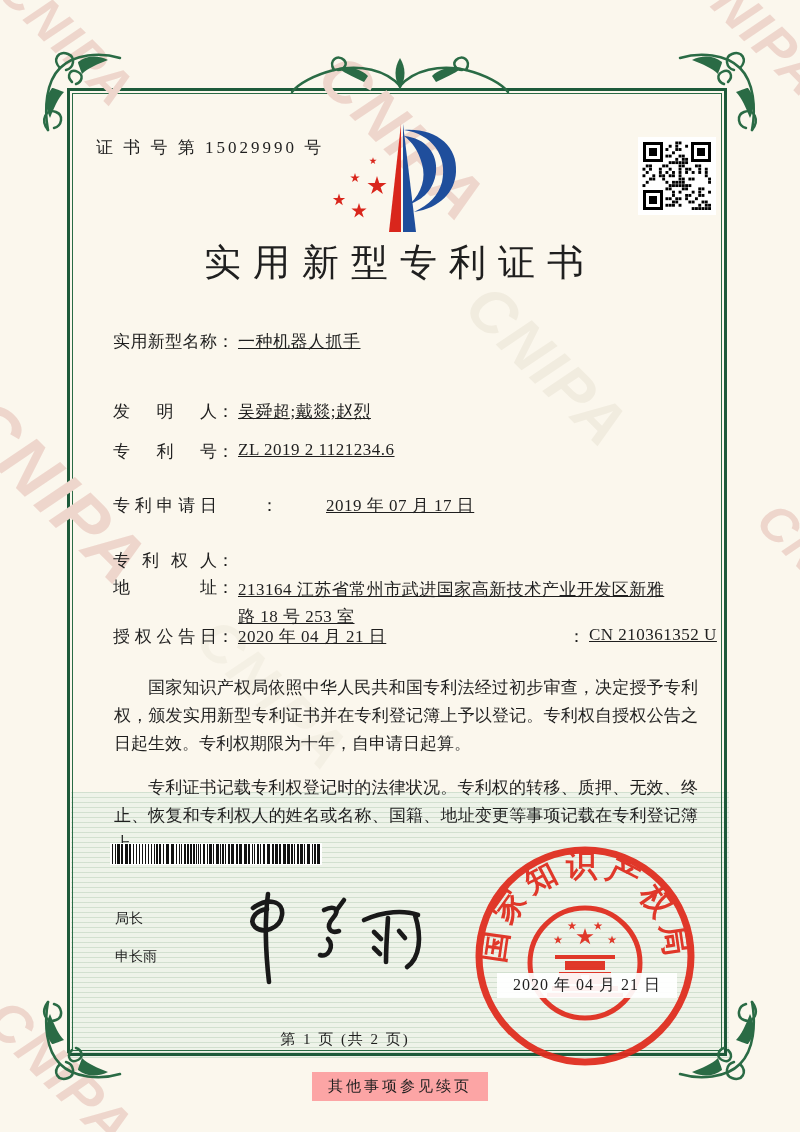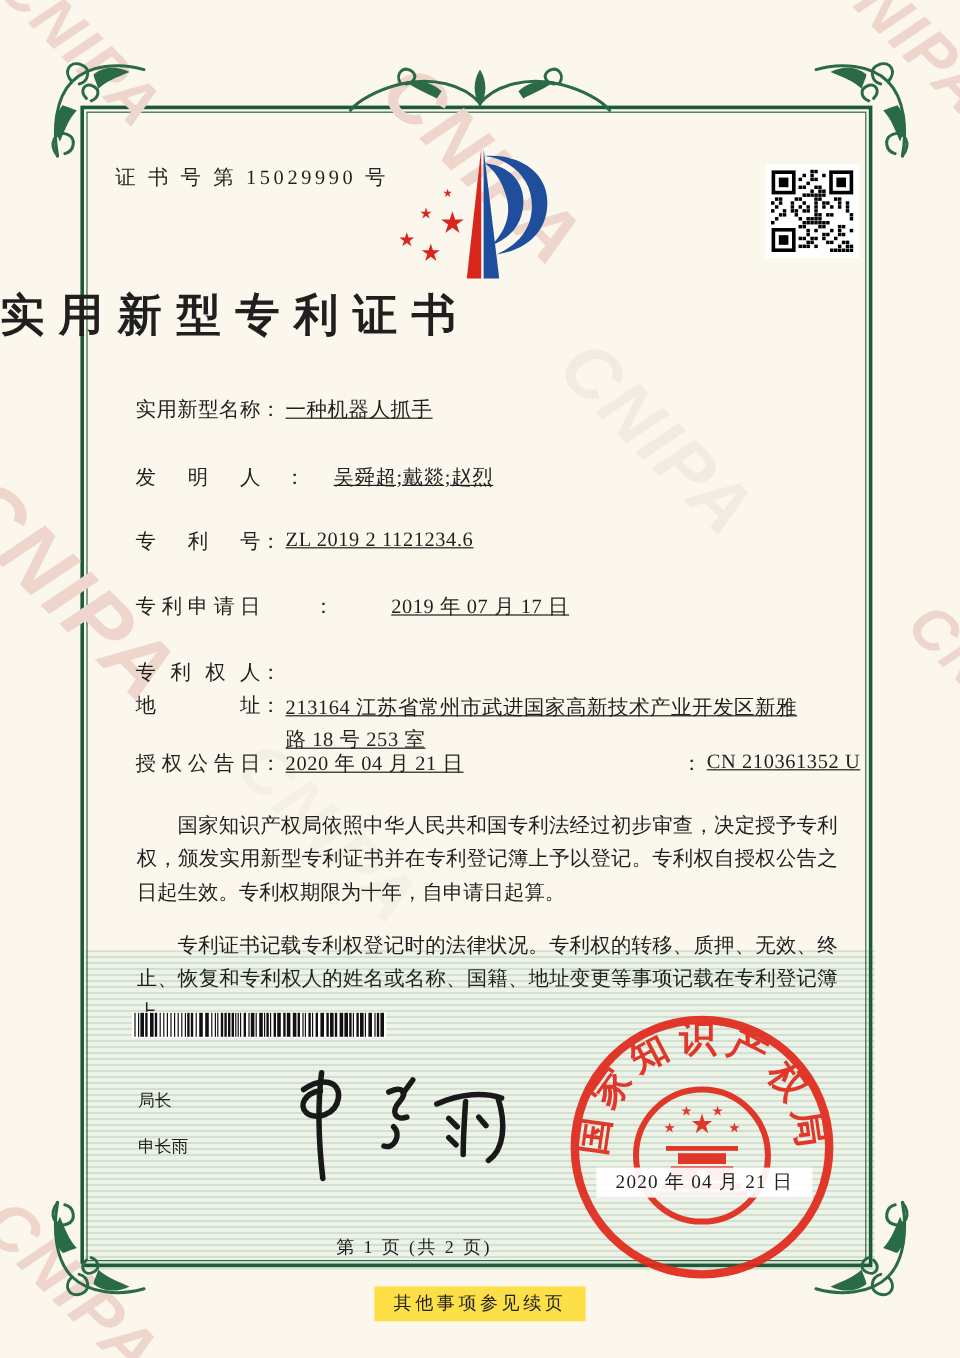--- a/index.html
+++ b/index.html
@@ -44,22 +44,22 @@
   .cert-no{
     position:absolute;left:96px;top:136px;
     font-size:17px;letter-spacing:3px;z-index:3;
   }
   .qr{
     position:absolute;left:638px;top:137px;width:78px;height:78px;
     background:#fff;padding:3px;box-sizing:border-box;z-index:3;
   }
   .logo{position:absolute;left:330px;top:120px;z-index:3;}
   .doc-title{
-    position:absolute;left:0;right:0;top:238px;text-align:left;
-    font-size:37px;font-weight:bold;letter-spacing:12px;z-index:3;
+    position:absolute;left:0;right:0;top:238px;text-align:center;
+    font-size:37px;font-weight:normal;letter-spacing:12px;z-index:3;
   }
   
   .field{
     position:absolute;left:113px;font-size:17px;z-index:3;
     display:flex;align-items:flex-start;
   }
   .flabel{
     display:inline-block;width:104px;
     text-align:justify;text-align-last:justify;
     flex:0 0 auto;
@@ -86,21 +86,21 @@
     font-size:16px;letter-spacing:1px;padding:2px 0;
   }
   .page-indicator{
     position:absolute;left:67px;width:556px;top:1030px;text-align:center;
     font-size:15px;letter-spacing:2px;z-index:3;
   }
   .footer-note{
     position:absolute;left:0;right:0;top:1072px;text-align:center;z-index:3;
   }
   .footer-note span{
-    display:inline-block;background:#fde047;padding:5px 16px;
+    display:inline-block;background:#fca5a5;padding:5px 16px;
     font-size:15px;letter-spacing:3px;
   }
   .green-stroke{stroke:#2a6b45;fill:none;stroke-width:2.5;stroke-linecap:round;}
   .green-fill{fill:#2a6b45;}
 </style>
 </head>
 <body>
 
 <div class="page">
 
@@ -326,21 +326,21 @@
     <use href="#star" fill="#d9261c" transform="translate(43,41) scale(3.8)"></use>
   </svg>
 
   <div class="doc-title">实用新型专利证书</div>
 
   <div class="field" style="top:330px;">
     <span class="flabel">实用新型名称</span>
       <span class="fcolon">：</span>
     <span class="fvalue">一种机器人抓手</span>
   </div>
-  <div class="field" style="top:386px;gap:20px;">
+  <div class="field" style="top:400px;">
     <span class="flabel">发明人</span>
       <span class="fcolon">：</span>
     <span class="fvalue">吴舜超;戴燚;赵烈</span>
   </div>
   <div class="field" style="top:440px;">
     <span class="flabel">专利号</span>
       <span class="fcolon">：</span>
     <span class="fvalue">ZL 2019 2 1121234.6</span>
   </div>
   <div class="field" style="top:494px;gap:44px;">

